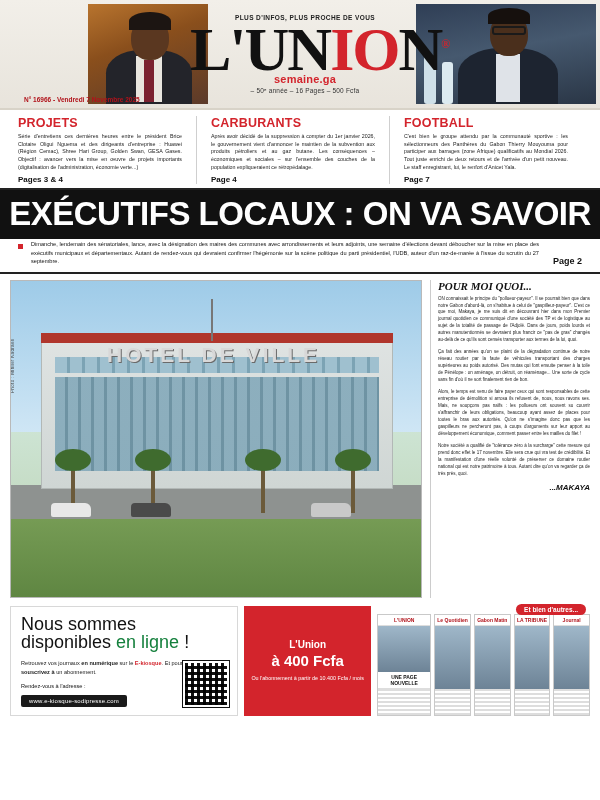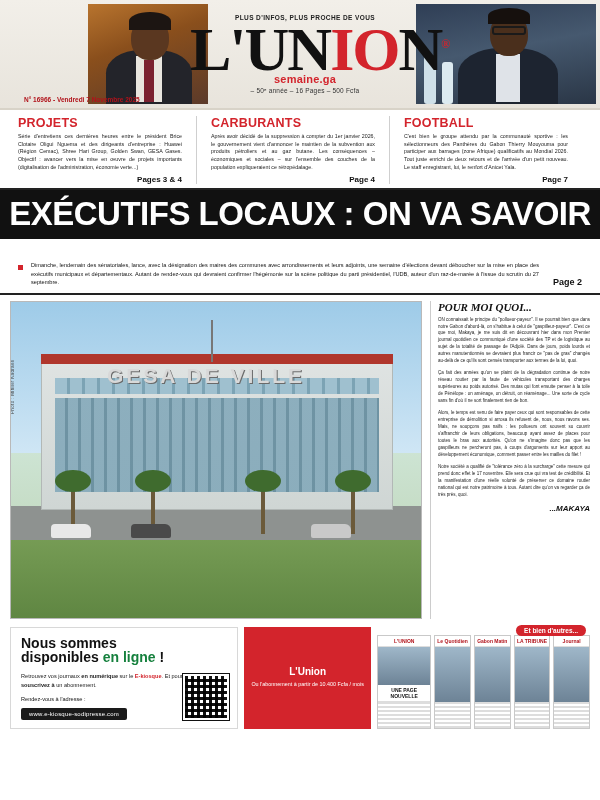--- a/index.html
+++ b/index.html
@@ -76,34 +76,34 @@
   .teaser { flex:1; padding-right:14px; position:relative; }
   .teaser + .teaser { border-left: 1px solid #cfcfcf; padding-left: 14px; }
   .teaser h3 {
     color:#d3242c; font-size: 12.5px; font-weight:bold; letter-spacing:.2px;
     margin-bottom: 3px; text-transform: uppercase;
   }
   .teaser p {
     font-size: 5.3px; line-height: 1.45; color:#222; text-align:justify;
   }
   .teaser .pageref {
-    font-size: 8px; font-weight:bold; color:#111; text-align:right; margin-top:4px;
+    font-size: 8px; font-weight:bold; color:#111; text-align:left; margin-top:4px;
   }
 
   
   .headline-band {
     background: #111; color:#fff; padding: 7px 0 8px 0; text-align:center;
     border-bottom: 1px solid #111;
   }
   .headline-band h1 {
     font-family:"Liberation Sans", sans-serif;
     font-size: 33px; font-weight:bold; letter-spacing:-0.5px; line-height:1;text-align:center;
   }
   .standfirst {
-    padding: 22px 18px 6px 18px; border-bottom: 2px solid #222;
+    padding: 1px 18px 6px 18px; border-bottom: 2px solid #222;
     display:flex; gap:8px; align-items:flex-start;
   }
   .standfirst .sq { width:5px; height:5px; background:#d3242c; margin-top:4px; flex:none;}
   .standfirst p { font-size: 5.6px; line-height:1.5; text-align:justify; color:#111; flex:1;}
   .standfirst .pref { font-size: 9px; font-weight:bold; align-self:flex-end; white-space:nowrap; padding-left:6px;}
 
   
   .body-area { display:flex; padding: 6px 10px 0 10px; gap:8px; }
   .photo-block { width: 412px; position:relative; }
   .main-photo {
@@ -157,21 +157,21 @@
     text-align:right; font-size:8px; font-weight:bold; font-style:italic; margin-top:4px;
   }
 
   
   .ads {
     display:flex; gap:6px; padding: 8px 10px 10px 10px; align-items:stretch;
   }
   .ad-left {
     flex: 1.55; border:1px solid #d8d8d8; padding:8px 10px; position:relative; background:#fff;
   }
-  .ad-left h2 { font-size:14px; font-weight:bold; line-height:1.05; color:#111; }
+  .ad-left h2 { font-size:18px; font-weight:normal; line-height:1.05; color:#111; }
   .ad-left h2 .blue { color:#15803d; }
   .ad-left p { font-size:5.6px; line-height:1.6; margin-top:7px; color:#222;}
   .ad-left .b { font-weight:bold; }
   .ad-left .red { color:#d3242c; font-weight:bold;}
   .ad-left .addr {
     margin-top:6px; font-size:5.6px;
   }
   .ad-left .url {
     display:inline-block; margin-top:3px; background:#1a1a1a; color:#fff;
     font-size:6px; padding:3px 8px; border-radius:2px; letter-spacing:.2px;
@@ -268,21 +268,21 @@
     <div class="photo-block">
       <div class="main-photo">
         <div class="mp-sky"></div>
         <div class="mp-lawn"></div>
         <div class="mp-road"></div>
         <div class="mp-building"></div>
         <div class="mp-roof"></div>
         <div class="mp-glass2"></div>
         <div class="mp-glass"></div>
         <div class="mp-flag"></div>
-        <div class="mp-sign">GESA DE VILLE</div>
+        <div class="mp-sign">HOTEL DE VILLE</div>
         <div class="mp-palm" style="left:60px;"></div>
         <div class="mp-palm" style="left:140px;"></div>
         <div class="mp-palm" style="left:250px;"></div>
         <div class="mp-palm" style="left:340px;"></div>
         <div class="mp-car" style="left:40px;"></div>
         <div class="mp-car" style="left:120px; background:#4a4a4a;"></div>
         <div class="mp-car" style="left:300px; background:#c9c9c9;"></div>
         <div class="photo-credit">Photo : Minilef Kadraès</div>
       </div>
     </div>
@@ -303,20 +303,21 @@
       <p>
         <span>Retrouvez vos journaux </span><span class="b">en numérique</span><span> sur le </span><span class="red">E-kiosque</span><span>. Et pour ne rien manquer, </span><span class="b">souscrivez à</span><span> un abonnement.</span>
       </p>
       <div class="addr">Rendez-vous à l'adresse :</div>
       <div class="url">www.e-kiosque-sodipresse.com</div>
       <div class="qr"></div>
     </div>
 
     <div class="ad-mid">
       <div class="t1">L'Union</div>
+      <div class="t2">à 400 Fcfa</div>
       <div class="t3">Ou l'abonnement à partir de 10.400 Fcfa / mois</div>
     </div>
 
     <div class="ad-right">
       <div class="banner">Et bien d'autres...</div>
       <div class="papers">
         <div class="paper big">
           <div class="ph">L'UNION</div>
           <div class="pimg"></div>
           <div class="ph" style="color:#111">UNE PAGE NOUVELLE</div>

